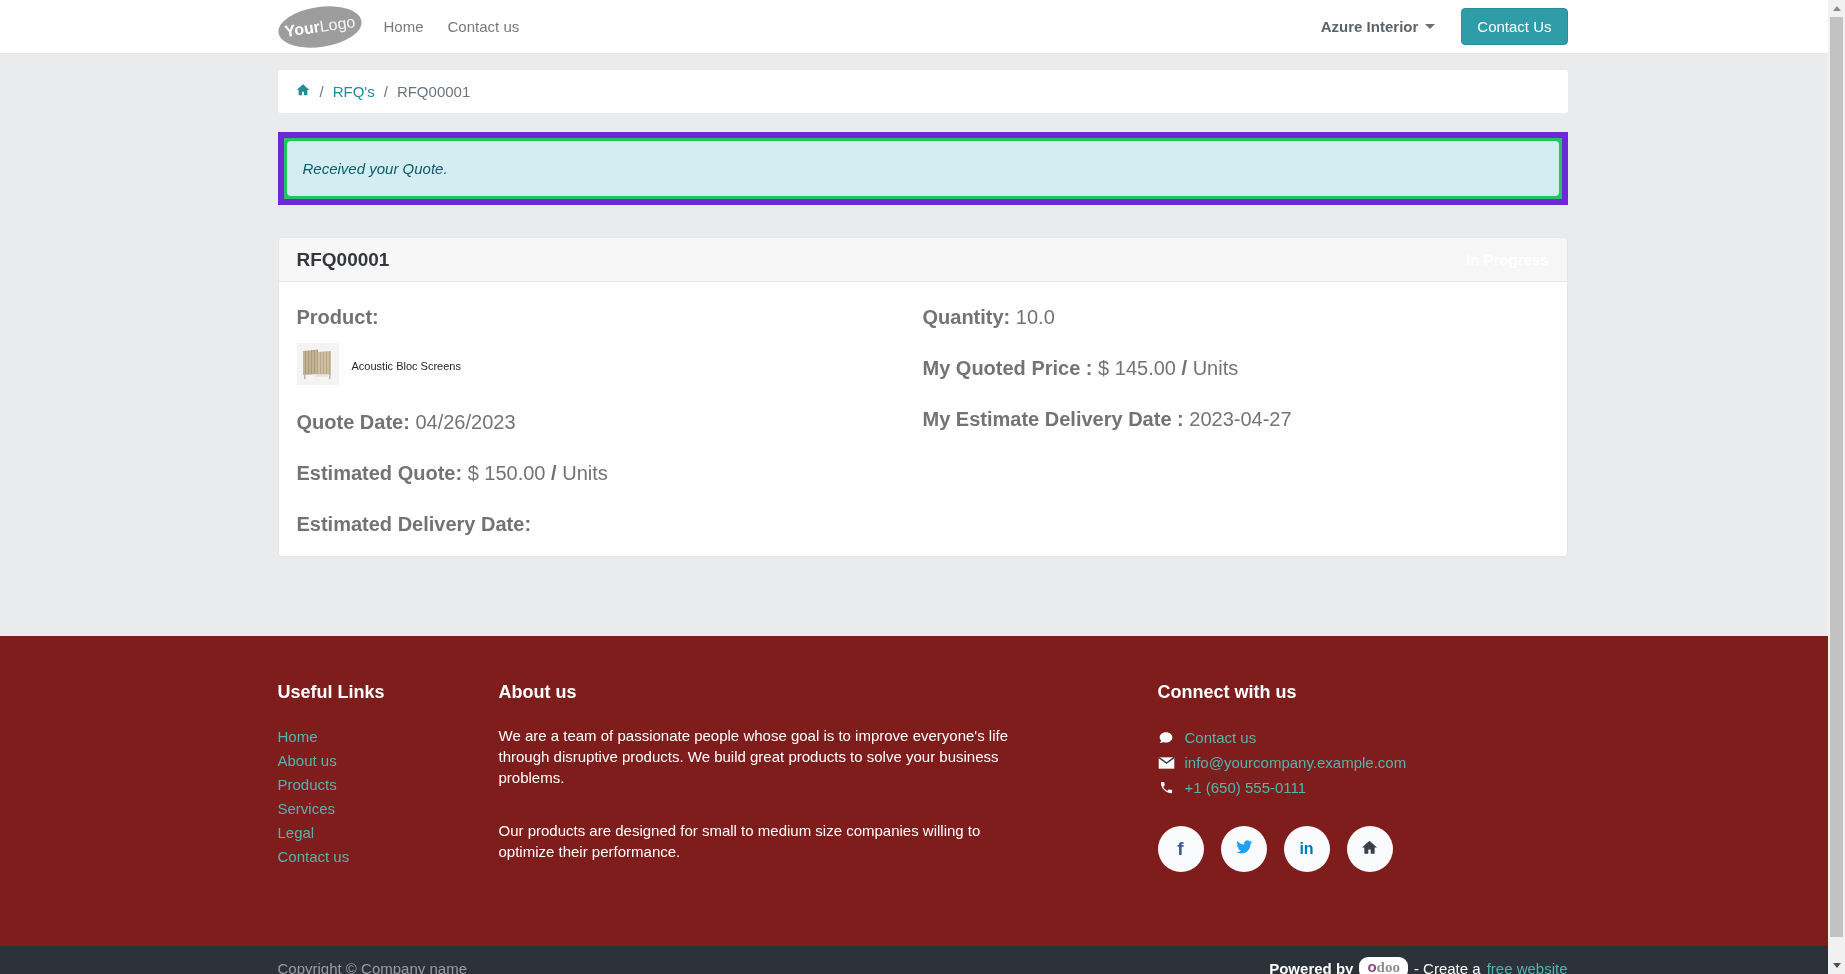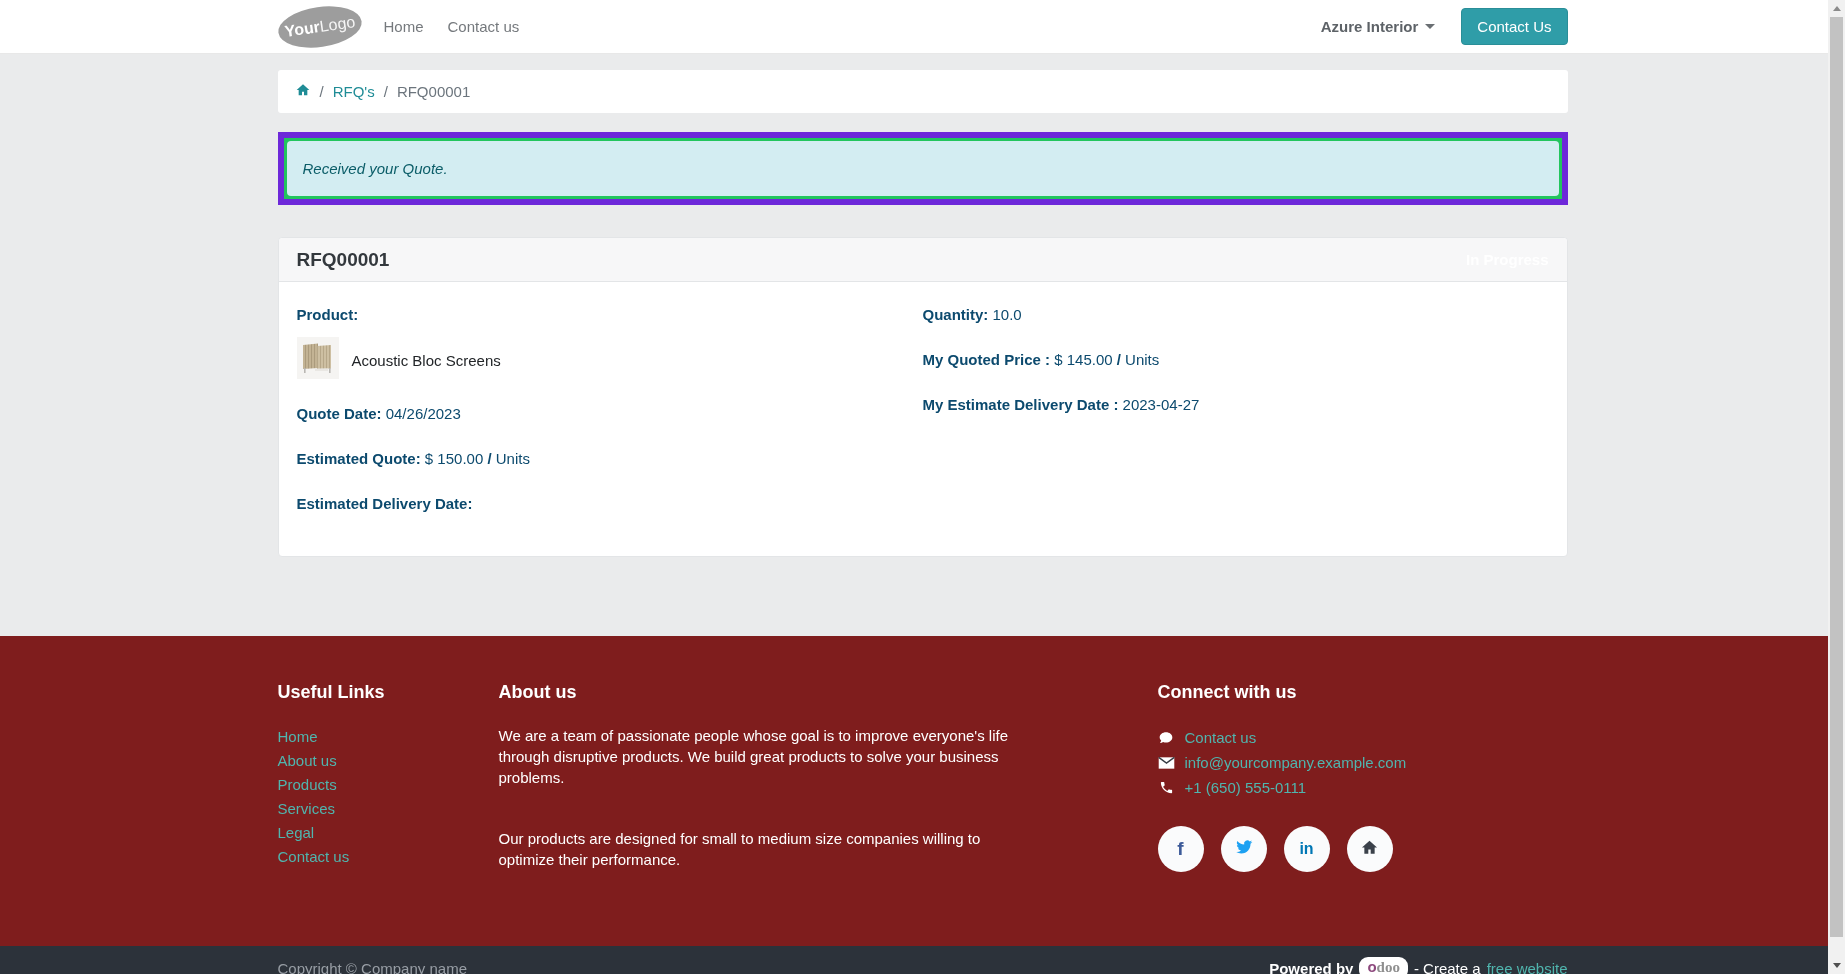--- a/index.html
+++ b/index.html
@@ -39,38 +39,38 @@
     padding:19px 16px; border-radius:4px; }
 
   .card { margin-top:32px; background:#fff; border:1px solid #e3e5e7;
     border-radius:4px; height:320px; }
   .card-header { background:#f7f7f8; height:44px; border-bottom:1px solid #e3e5e7;
     border-radius:4px 4px 0 0; display:flex; align-items:center; padding:0 18px; }
   .card-title { font-size:19px; font-weight:bold; color:#33383d; }
   .status-badge { margin-left:auto; color:#fff; font-weight:bold; font-size:15px; }
   .card-body { display:flex; padding:24px 18px 0; }
   .col { width:50%; }
-  .field { font-size:15px; color:#0c4a6e; margin-bottom:28px; }
+  .field { font-size:20px; color:#737373; margin-bottom:28px; }
   .field .lbl { font-weight:bold; }
   .field .sep { font-weight:bold; }
   .product-lbl { margin-bottom:14px; }
   .product-row { display:flex; align-items:center; gap:13px; margin-bottom:22px; }
-  .product-row .pname { font-size:15px; color:#222528;text-align:right; }
+  .product-row .pname { font-size:11px; color:#222528;text-align:right; }
 
   
   .footer { background:#7f1d1d; height:310px; padding-top:46px; }
   .footer-cols { display:flex; }
   .fcol-1 { width:221px; }
   .fcol-2 { width:659px; }
   .fcol-3 { width:410px; }
   .ftitle { color:#fff; font-size:18px; font-weight:bold; margin-bottom:22px; }
   .flinks a { display:block; color:#50b5ae; font-size:15px; line-height:24px;
     text-decoration:none; }
   .fabout p { color:#fff; font-size:15px; line-height:21px; width:525px; }
-  .fabout p + p { margin-top:40px; }
+  .fabout p + p { margin-top:32px; }
   .contact-line { display:flex; align-items:center; gap:10px; line-height:25px; }
   .contact-line a { color:#50b5ae; font-size:15px; text-decoration:none; }
   .contact-line .cicon { width:17px; display:flex; justify-content:center; }
   .social { display:flex; gap:17px; margin-top:26px; }
   .social-btn { width:46px; height:46px; border-radius:50%; background:#fafbfc;
     display:flex; align-items:center; justify-content:center; cursor:pointer; }
   .glyph-f { color:#3c5a99; font-weight:bold; font-size:19px; }
   .glyph-in { color:#0077b5; font-weight:bold; font-size:16px; }
 
   

